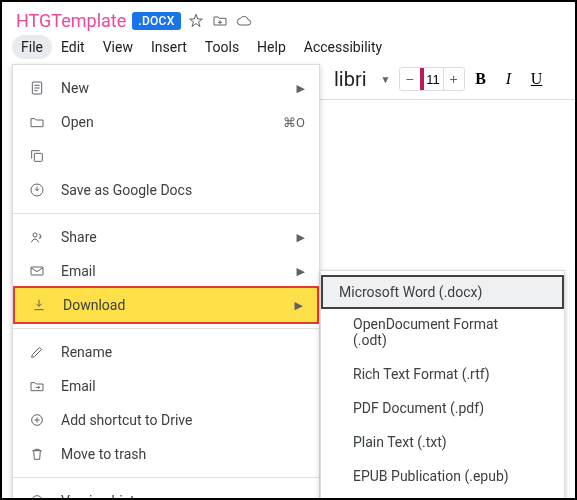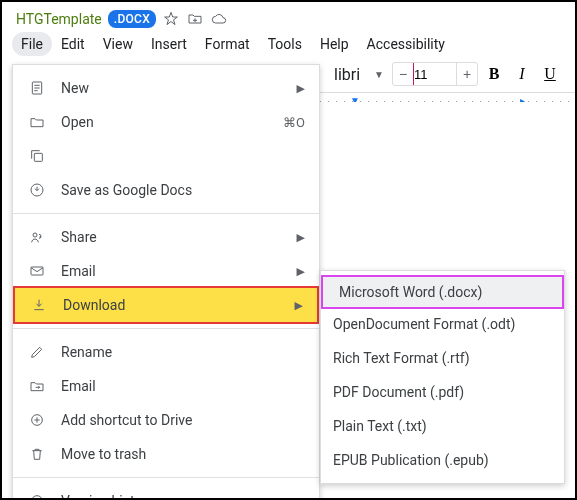--- a/index.html
+++ b/index.html
@@ -1,50 +1,50 @@
 <!DOCTYPE html>
 <html><head>
 <meta charset="utf-8">
 <style>
 * { box-sizing: border-box; margin: 0; padding: 0; }
 body { font-family: "Google Sans", Roboto, Arial, sans-serif; font-size: 14px; color: #202124; background: #fff; width: 577px; height: 500px; overflow: hidden; border: 2px solid #000; position: relative; }
 .titlebar { display: flex; align-items: center; padding: 8px 14px 4px 14px; gap: 6px; }
-.doc-title { font-size: 14px; color: #4d7c0f; }
-.badge { background: #1a73e8; color: #fff; font-size: 12px; font-weight: 500; padding: 2px 6px; border-radius: 8px; letter-spacing: 0.3px; }
+.doc-title { font-size: 18px; color: #ec4899; }
+.badge { background: #1a73e8; color: #fff; font-size: 12px; font-weight: 500; padding: 2px 6px; border-radius: 3px; letter-spacing: 0.3px; }
 .title-icon { width: 18px; height: 18px; display: flex; align-items: center; justify-content: center; color: #5f6368; }
 .menubar { display: flex; padding: 0 10px; gap: 0; font-size: 14px; color: #202124; }
 .menu-item { padding: 4px 9px; cursor: pointer; }
 .menu-item.active { background: #e8eaed; border-radius: 12px; }
 .toolbar { display: flex; align-items: center; padding: 6px 8px; border-bottom: 1px solid #dadce0; gap: 4px; margin-left: 318px; }
-.font-name { padding: 2px 6px; font-size: 16px; }
+.font-name { padding: 2px 6px; font-size: 20px; }
 .dropdown-arrow { font-size: 10px; color: #5f6368; padding: 0 4px; }
 .stepper { display: flex; align-items: center; border: 1px solid #dadce0; border-radius: 3px; }
 .stepper button { width: 20px; height: 22px; border: none; background: none; cursor: pointer; font-size: 14px; color: #5f6368; }
-.stepper input { width: 44px; height: 22px; border: none; border-left: 1px solid #be185d; border-right: 1px solid #dadce0; font-size: 13px; }
+.stepper input { width: 24px; height: 22px; border: none; border-left: 4px solid #be185d; border-right: 1px solid #dadce0; text-align: center; font-size: 13px; }
 .format-btn { width: 24px; height: 24px; border: none; background: none; cursor: pointer; font-family: "Times New Roman", serif; font-size: 16px; }
 .bold { font-weight: bold; }
 .italic { font-style: italic; }
 .underline { text-decoration: underline; }
 .ruler { height: 18px; background: #fff; position: relative; margin-left: 318px; border-bottom: 1px solid #e0e0e0; }
 .ruler::before { content: ""; position: absolute; left: 0; right: 0; top: 8px; height: 1px; background: repeating-linear-gradient(to right, #9aa0a6 0, #9aa0a6 1px, transparent 1px, transparent 8px); }
 .ruler-marker { position: absolute; top: 2px; font-size: 10px; }
 .ruler-m1 { left: 30px; color: #1a73e8; }
 .ruler-m2 { left: 200px; color: #1a73e8; }
 .doc-area { position: absolute; left: 318px; right: 0; top: 100px; bottom: 0; background: #fff; }
 .dropdown { position: absolute; left: 10px; top: 62px; width: 308px; background: #fff; box-shadow: 0 2px 6px rgba(0,0,0,0.2); border: 1px solid #dadce0; padding: 6px 0; z-index: 10; }
 .dd-item { display: flex; align-items: center; padding: 7px 14px 7px 14px; cursor: pointer; font-size: 14px; color: #3c4043; position: relative; }
 .dd-item.highlighted { background: #fde047; border: 2px solid #e53935; margin: -2px 0; }
 .dd-icon { width: 20px; height: 20px; margin-right: 14px; display: flex; align-items: center; justify-content: center; color: #5f6368; flex-shrink: 0; }
 .dd-label { flex: 1; }
 .dd-arrow { color: #5f6368; font-size: 11px; }
 .dd-shortcut { color: #5f6368; font-size: 13px; }
 .dd-sep { height: 1px; background: #e0e0e0; margin: 6px 0; }
 .submenu { position: absolute; left: 318px; top: 268px; width: 245px; background: #fff; box-shadow: 0 2px 6px rgba(0,0,0,0.2); border: 1px solid #dadce0; padding: 6px 0; z-index: 11; }
-.sub-item { padding: 9px 12px; cursor: pointer; font-size: 14px; color: #3c4043; }
-.sub-item.highlighted { background: #eef0f1; border: 2px solid #d946ef; margin: -2px 0; padding: 7px 16px; }
+.sub-item { padding: 9px 32px; cursor: pointer; font-size: 14px; color: #3c4043; }
+.sub-item.highlighted { background: #eef0f1; border: 2px solid #404040; margin: -2px 0; padding: 7px 16px; }
 svg { width: 16px; height: 16px; stroke: #5f6368; stroke-width: 1.5; fill: none; }
 </style>
 </head>
 <body>
 
 <div class="titlebar">
   <span class="doc-title">HTGTemplate</span>
   <span class="badge">.DOCX</span>
   <span class="title-icon">
       <svg viewBox="0 0 24 24">
@@ -62,21 +62,20 @@
         <path d="M7 18a5 5 0 010-10 6 6 0 0111 2 4 4 0 010 8H7z"></path>
       </svg>
     </span>
 </div>
 
 <div class="menubar">
   <div class="menu-item active">File</div>
   <div class="menu-item">Edit</div>
   <div class="menu-item">View</div>
   <div class="menu-item">Insert</div>
-  <div class="menu-item">Format</div>
   <div class="menu-item">Tools</div>
   <div class="menu-item">Help</div>
   <div class="menu-item">Accessibility</div>
 </div>
 
 <div class="toolbar">
   <span class="font-name">libri</span>
   <span class="dropdown-arrow">▼</span>
   <div class="stepper">
     <button>−</button>

